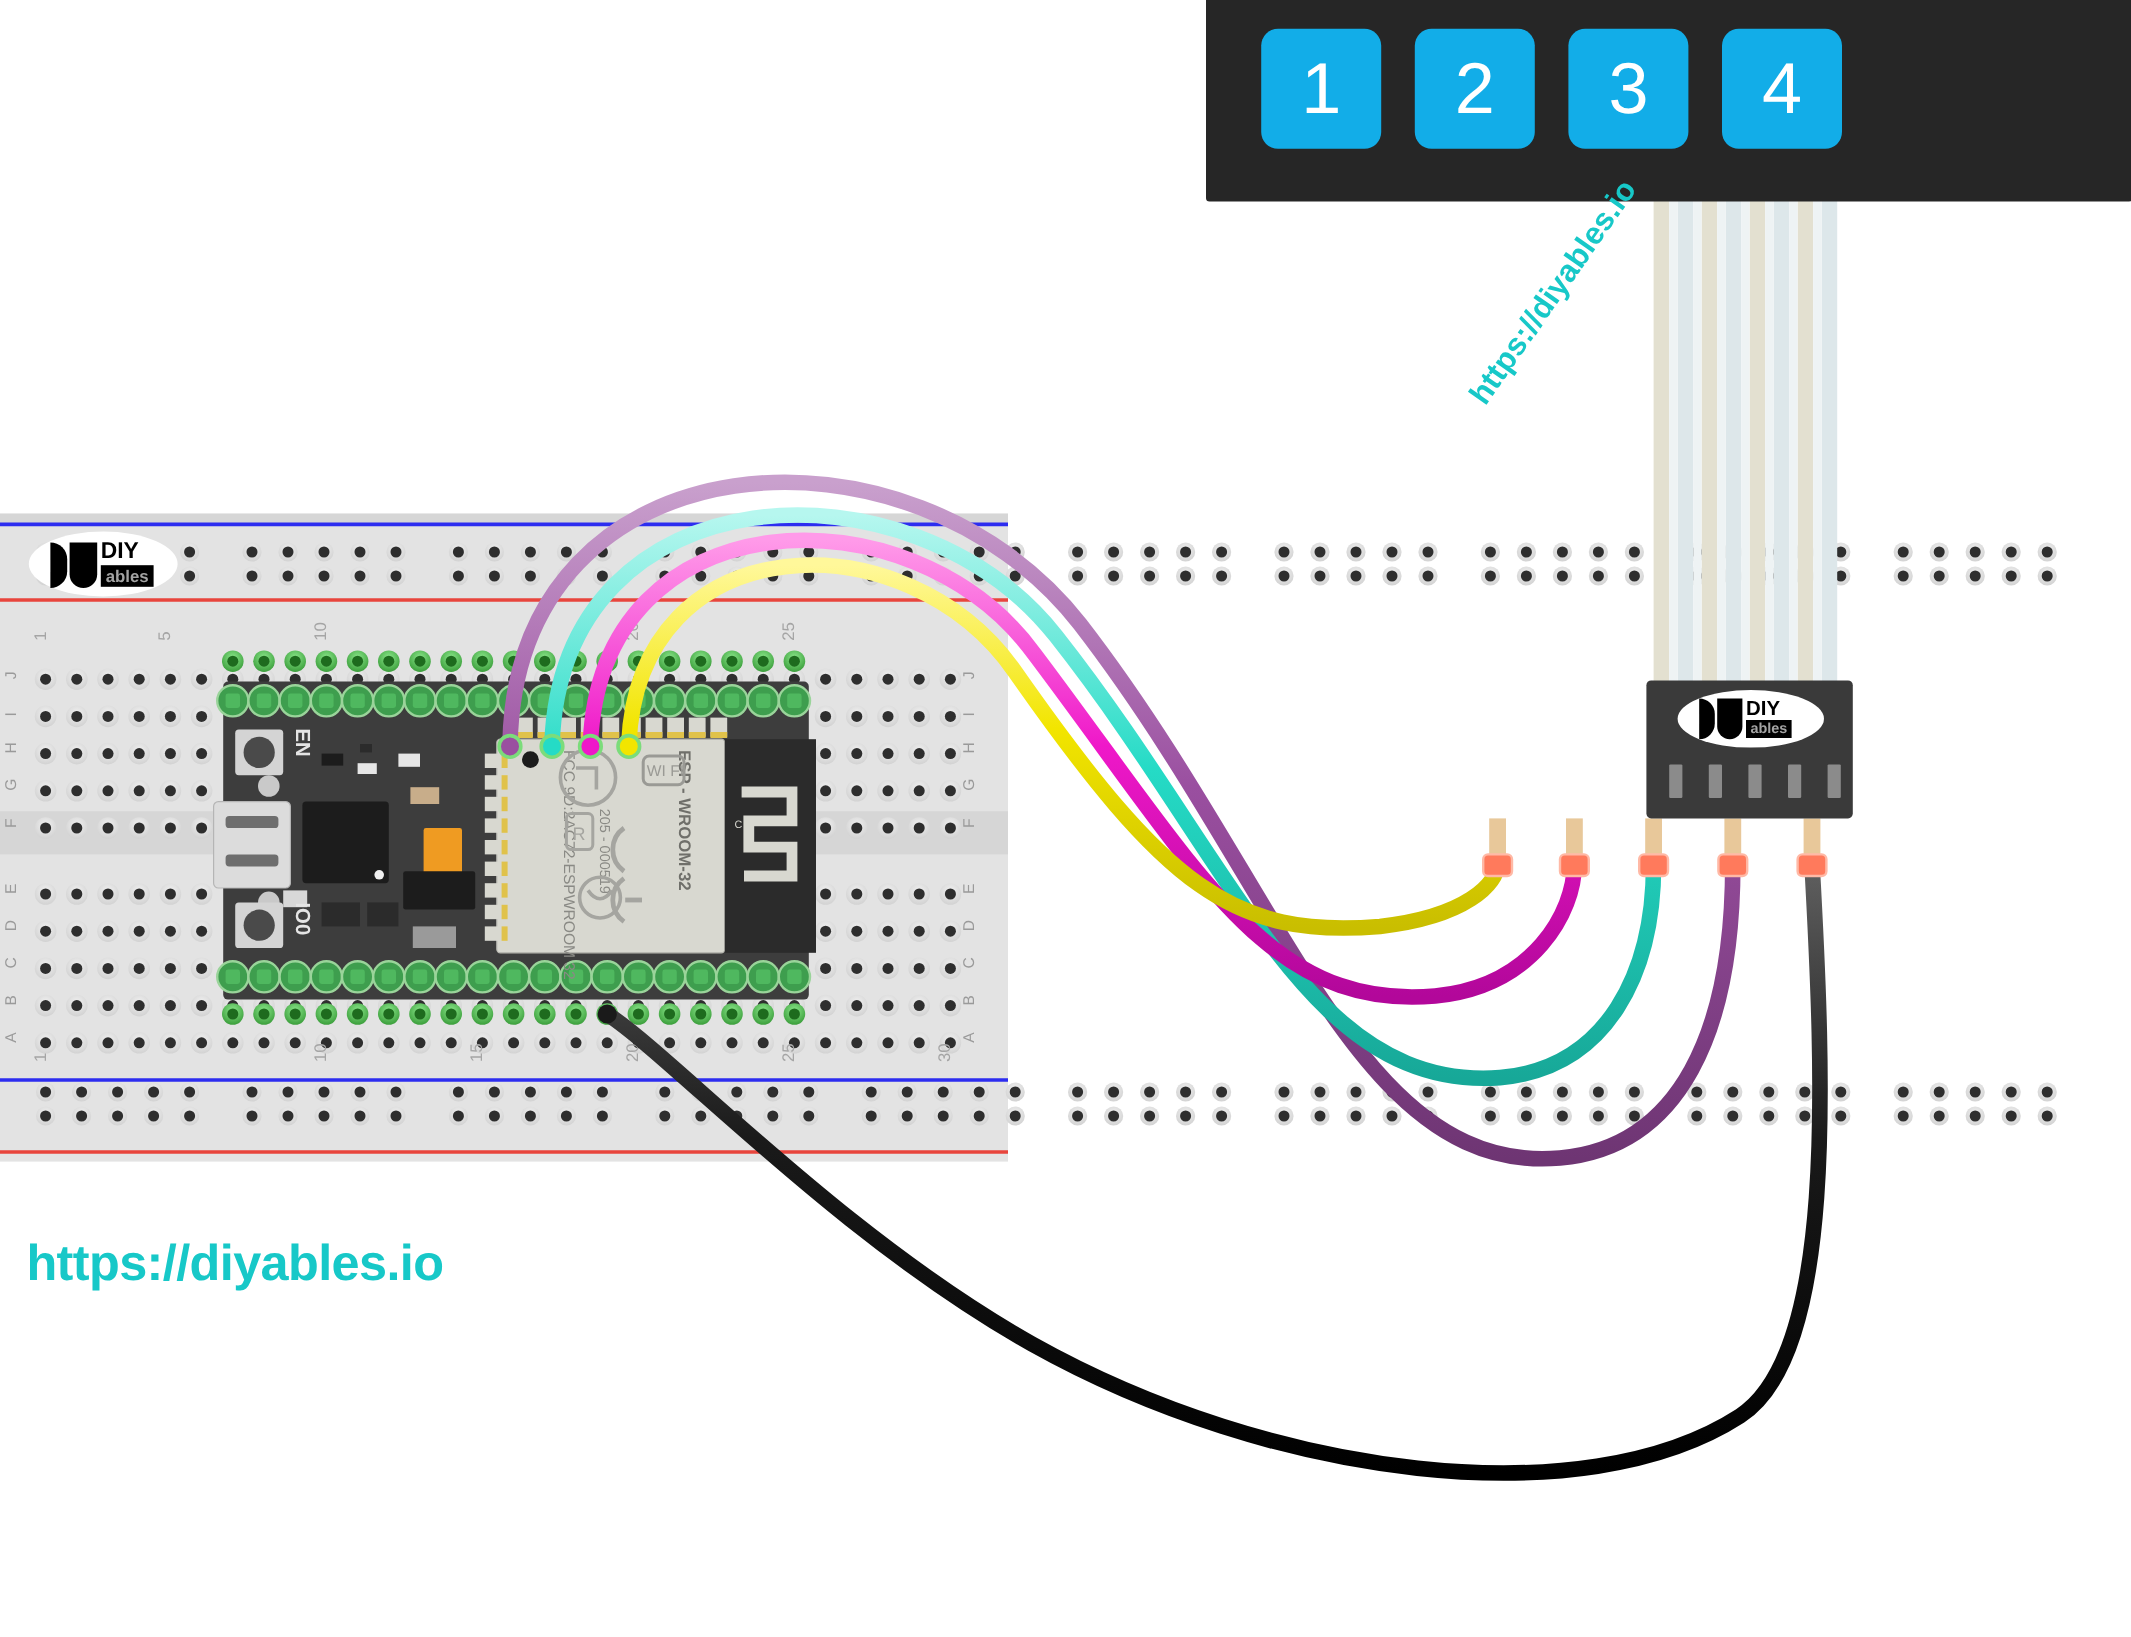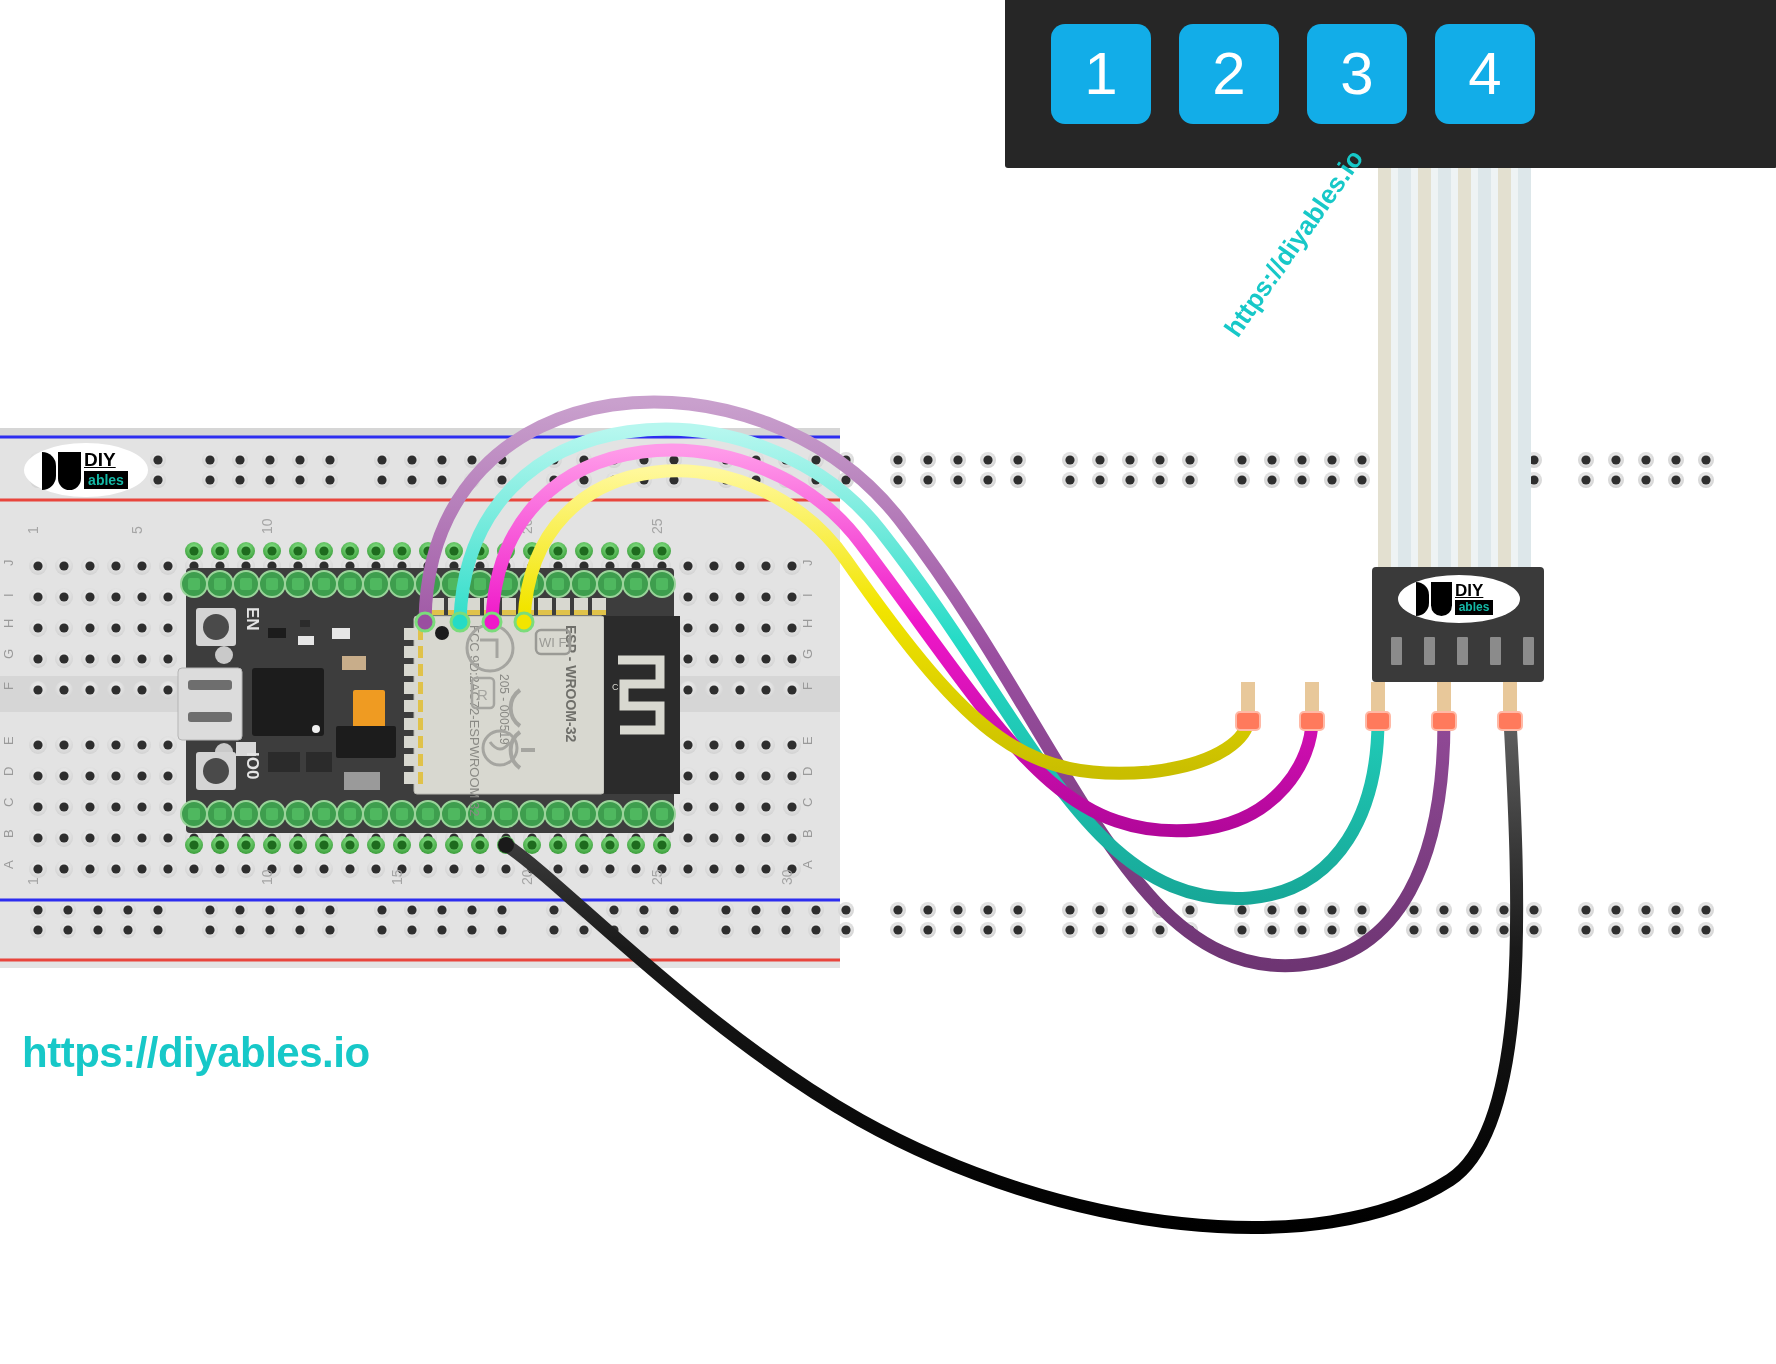--- a/index.html
+++ b/index.html
@@ -24,22 +24,22 @@
   #cable-url{position:absolute;left:1218px;top:325px;width:190px;height:160px;
      color:#17c8c8;font-size:26px;font-weight:bold;
      transform:rotate(-55deg);transform-origin:0 0;white-space:nowrap;}
 
   
   .diy-logo{position:absolute;}
   .diy-oval{position:absolute;left:0;top:0;width:100%;height:100%;
      background:#ffffff;border-radius:50%;}
   .diy-d{position:absolute;background:#000;}
   .diy-text{position:absolute;color:#000;font-weight:bold;
-     font-family:"Liberation Sans",sans-serif;text-decoration:underline;}
-  .diy-ables{position:absolute;background:#000;color:#14b8a6;font-weight:bold;
+     font-family:"Liberation Sans",sans-serif;}
+  .diy-ables{position:absolute;background:#000;color:#a3a3a3;font-weight:bold;
      text-align:center;font-family:"Liberation Sans",sans-serif;}
 
   
   #conn-module{position:absolute;left:1372px;top:567px;width:172px;height:115px;
      background:#3a3a3a;border-radius:4px;}
   .conn-pin{position:absolute;width:11px;height:28px;background:#8b8b8b;
      border-radius:1px;}
 </style>
 </head>
 <body>

